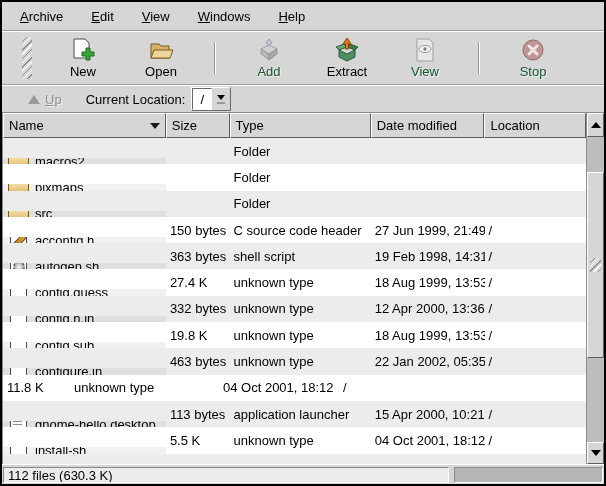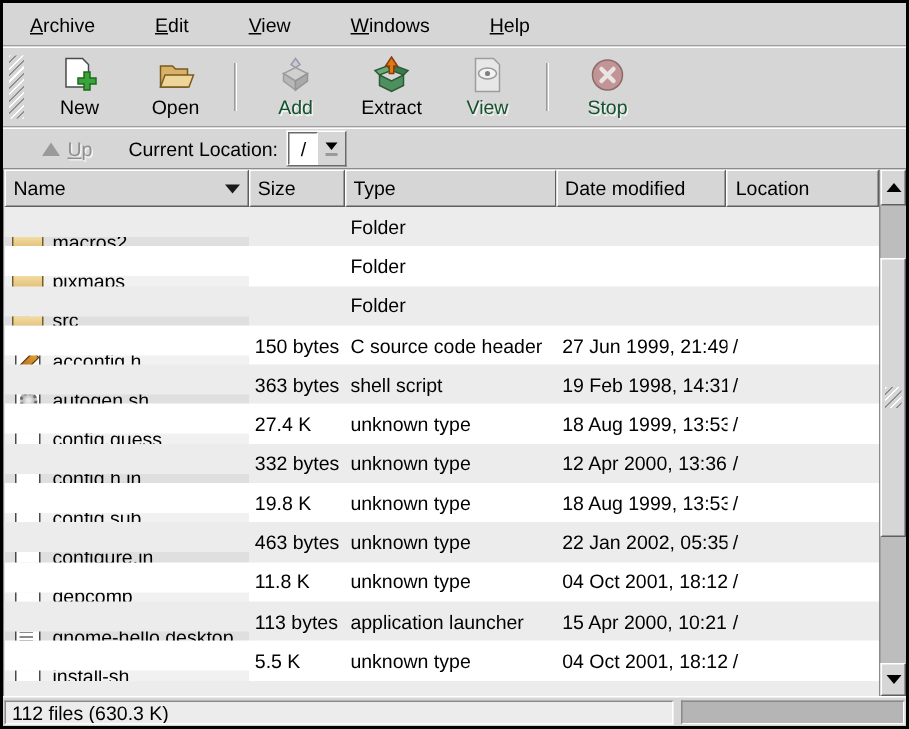--- a/index.html
+++ b/index.html
@@ -6,27 +6,27 @@
   html,body { background:#555; }
   body { font-family:"Liberation Sans", sans-serif; font-size:13px; color:#000; }
 
   .window {
     width:606px; height:486px; background:#d6d6d6;
     border:2px solid #000; position:relative; overflow:hidden;
     display:flex; flex-direction:column;
   }
 
   
-  .menubar { height:28px; display:flex; align-items:center; padding-left:8px; gap:20px; }
+  .menubar { height:28px; display:flex; align-items:center; padding-left:8px; gap:8px; }
   .menu-item { padding:2px 10px; cursor:default; }
   .menu-item .accel { text-decoration:underline; }
   .hsep { height:2px; border-top:1px solid #9c9c9c; border-bottom:1px solid #ffffff; }
 
   
-  .toolbar { height:52px; display:flex; align-items:stretch; padding:2px 2px; gap:10px; }
+  .toolbar { height:52px; display:flex; align-items:stretch; padding:2px 18px; gap:24px; }
   .drag-handle {
     width:10px; margin:3px 0 3px 2px;
     background:repeating-linear-gradient(135deg,#ffffff 0 1px,#d6d6d6 1px 3px,#8f8f8f 3px 4px,#d6d6d6 4px 6px);
   }
   .tbtn { width:54px; display:flex; flex-direction:column; align-items:center; justify-content:center; gap:1px; border:1px solid transparent; }
   .tbtn .ticon { width:26px; height:26px; display:flex; align-items:center; justify-content:center; }
   .tbtn.disabled .tlabel { color:#14532d; text-shadow:1px 1px 0 #f2f2f2; }
   .tbtn.disabled svg { opacity:.8; }
   .vsep { width:2px; margin:8px 2px; border-left:1px solid #9a9a9a; border-right:1px solid #ffffff; }
 
@@ -337,24 +337,20 @@
               <span class="ficon" data-icon="document-icon"></span>
               <span>configure.in</span>
             </div>
           <div class="c w-size">463 bytes</div>
           <div class="c w-type">unknown type</div>
           <div class="c w-date">22 Jan 2002, 05:35</div>
           <div class="c w-loc">/</div>
         </div>
 
         <div class="row">
-          <div class="c name w-name">
-              <span class="ficon" data-icon="document-icon"></span>
-              <span>depcomp</span>
-            </div>
           <div class="c w-size">11.8 K</div>
           <div class="c w-type">unknown type</div>
           <div class="c w-date">04 Oct 2001, 18:12</div>
           <div class="c w-loc">/</div>
         </div>
 
         <div class="row odd">
           <div class="c name w-name">
               <span class="ficon" data-icon="document-lines-icon"></span>
               <span>gnome-hello.desktop</span>

